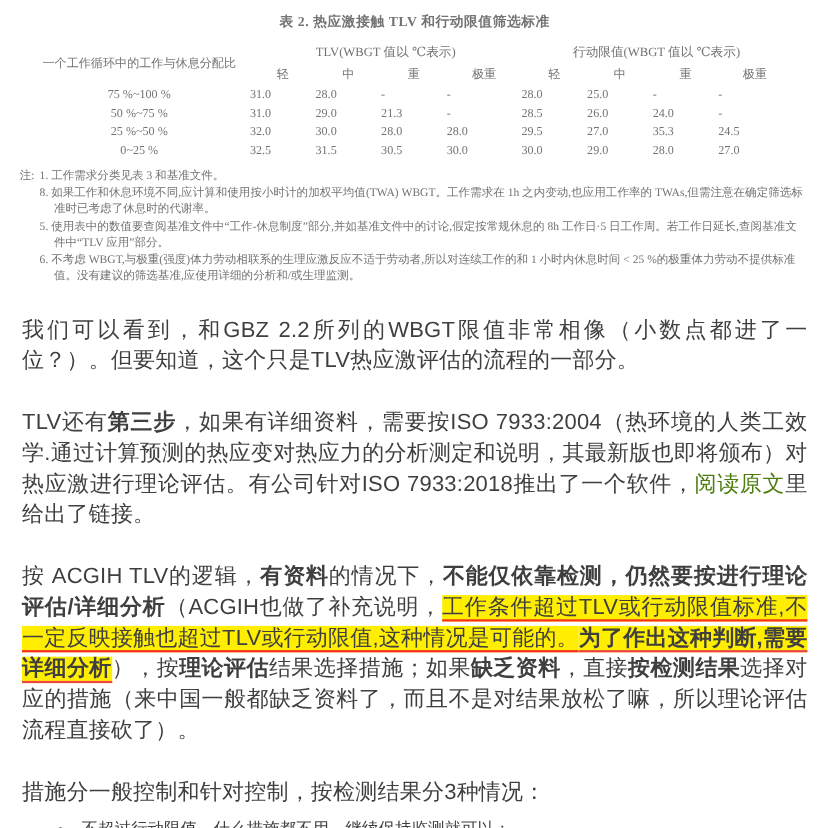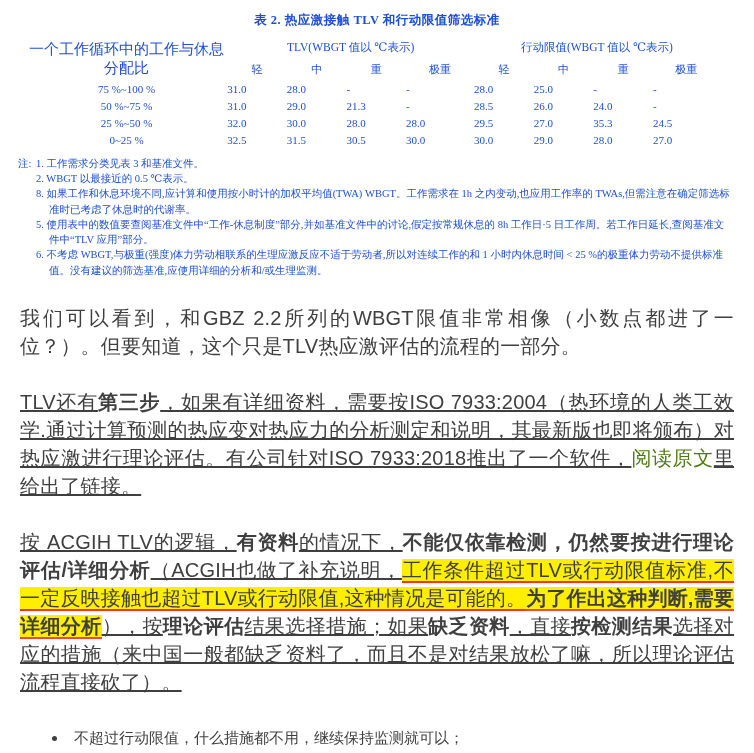--- a/index.html
+++ b/index.html
@@ -4,56 +4,56 @@
 <style>
   html,body{margin:0;padding:0;background:#ffffff;}
   body{
     width:754px;height:753px;overflow:hidden;
     font-family:"Liberation Sans","DejaVu Sans",sans-serif;
     color:#3f3f3f;
   }
   
   .scan{
     font-family:"Liberation Serif","DejaVu Serif",serif;
-    color:#1d4ed8;
+    color:#737373;
     padding-top:12px;
   }
   .scan-title{
     text-align:center;font-weight:bold;font-size:12.5px;letter-spacing:.5px;
     margin:0 0 8px 0;
   }
   table.limits{
     border-collapse:collapse;table-layout:fixed;
     width:92%;margin-left:26px;
     font-size:11px;
   }
   table.limits th, table.limits td{
     padding:2.5px 0;font-weight:normal;vertical-align:middle;
   }
-  th.rowhead{font-size:15px;font-weight:bold;text-align:center;}
+  th.rowhead{font-size:11px;font-weight:bold;text-align:center;}
   th.group{font-size:11.5px;font-weight:bold;}
   th.sub{font-size:11px;font-weight:bold;}
   td.rowlabel{text-align:center;}
   
   .notes{
     display:flex;
     margin:8px 0 0 18px;width:716px;
     font-size:10.5px;line-height:1.45;
   }
   .notes-label{flex:0 0 18px;white-space:nowrap;}
   .notes-list{flex:1;}
   .note{padding-left:13px;text-indent:-13px;}
   
   .article{margin:26px 20px 0 20px;}
   p.body-p{
     font-size:20px;line-height:28px;margin:0 0 28px 0;
     text-align:justify;letter-spacing:.2px;
   }
   p.body-p.last{margin-bottom:6px;}
-  .seg-n{font-weight:normal;text-decoration:underline;}
+  .seg-n{font-weight:normal;}
   .seg-b{font-weight:bold;}
   .seg-link{color:#4d7c0f;cursor:pointer;}
   .seg-hl{background:#ffee00;border-bottom:2px solid #fb2e20;}
   .seg-hlb{background:#ffee00;border-bottom:2px solid #ef4444;font-weight:bold;}
   ul.measures{
     margin:0;padding-left:48px;
     font-size:15px;line-height:27px;
   }
   ul.measures li{padding-left:6px;}
 </style>
@@ -143,36 +143,36 @@
         </tr>
       </tbody>
   </table>
 
   <div class="notes">
     <span class="notes-label">注:</span>
     <div class="notes-list">
 
         <div class="note">1. 工作需求分类见表 3 和基准文件。</div>
 
-        <div class="note">2. WBGT 以最接近的 0.5 ℃表示。</div>
 
 
         <div class="note">8. 如果工作和休息环境不同,应计算和使用按小时计的加权平均值(TWA) WBGT。工作需求在 1h 之内变动,也应用工作率的 TWAs,但需注意在确定筛选标准时已考虑了休息时的代谢率。</div>
 
         <div class="note">5. 使用表中的数值要查阅基准文件中“工作-休息制度”部分,并如基准文件中的讨论,假定按常规休息的 8h 工作日·5 日工作周。若工作日延长,查阅基准文件中“TLV 应用”部分。</div>
 
         <div class="note">6. 不考虑 WBGT,与极重(强度)体力劳动相联系的生理应激反应不适于劳动者,所以对连续工作的和 1 小时内休息时间 &lt; 25 %的极重体力劳动不提供标准值。没有建议的筛选基准,应使用详细的分析和/或生理监测。</div>
       </div>
   </div>
 </div>
 
 <div class="article">
   <p class="body-p">我们可以看到，和GBZ 2.2所列的WBGT限值非常相像（小数点都进了一位？）。但要知道，这个只是TLV热应激评估的流程的一部分。</p>
   <p class="body-p"><span class="seg-n">TLV还有</span><span class="seg-b">第三步</span><span class="seg-n">，如果有详细资料，需要按ISO 7933:2004（热环境的人类工效学.通过计算预测的热应变对热应力的分析测定和说明，其最新版也即将颁布）对热应激进行理论评估。有公司针对ISO 7933:2018推出了一个软件，</span><span class="seg-link">阅读原文</span><span class="seg-n">里给出了链接。</span></p>
   <p class="body-p"><span class="seg-n">按 ACGIH TLV的逻辑，</span><span class="seg-b">有资料</span><span class="seg-n">的情况下，</span><span class="seg-b">不能仅依靠检测，仍然要按进行理论评估/详细分析</span><span class="seg-n">（ACGIH也做了补充说明，</span><span class="seg-hl">工作条件超过TLV或行动限值标准,不一定反映接触也超过TLV或行动限值,这种情况是可能的。</span><span class="seg-hlb">为了作出这种判断,需要详细分析</span><span class="seg-n">），按</span><span class="seg-b">理论评估</span><span class="seg-n">结果选择措施；如果</span><span class="seg-b">缺乏资料</span><span class="seg-n">，直接</span><span class="seg-b">按检测结果</span><span class="seg-n">选择对应的措施（来中国一般都缺乏资料了，而且不是对结果放松了嘛，所以理论评估流程直接砍了）。</span></p>
+  <p class="body-p last">措施分一般控制和针对控制，按检测结果分3种情况：</p>
   <ul class="measures">
 
       <li>不超过行动限值，什么措施都不用，继续保持监测就可以；</li>
 
       <li>超过行动限值，采取一般控制措施；</li>
 
     </ul>
 </div>
 
 </body></html>

